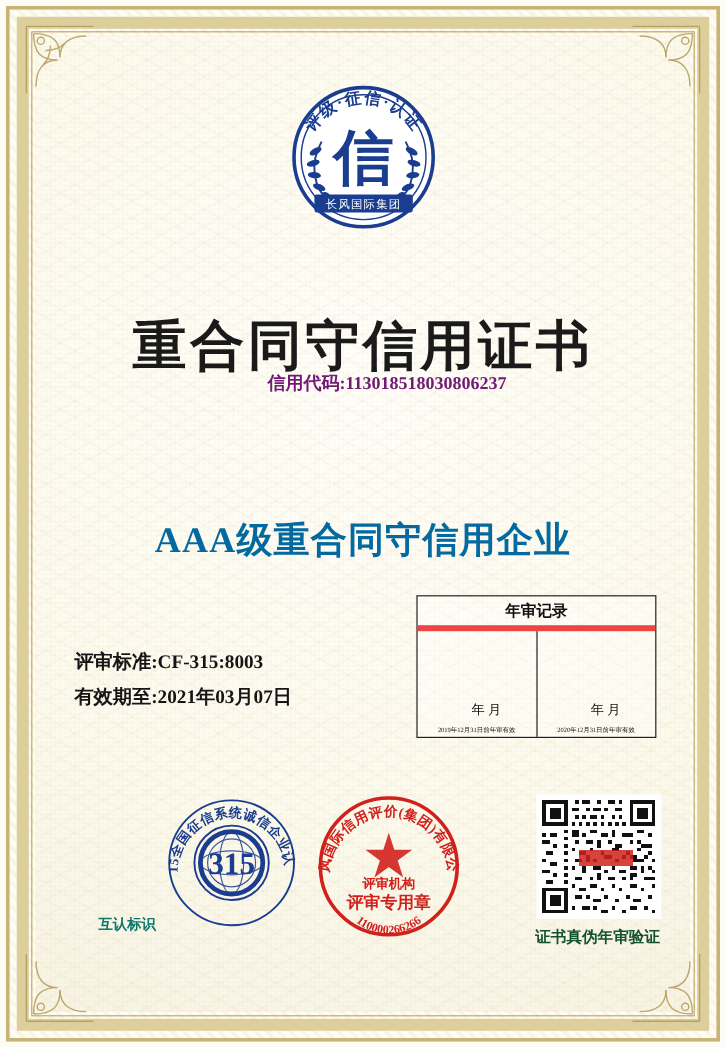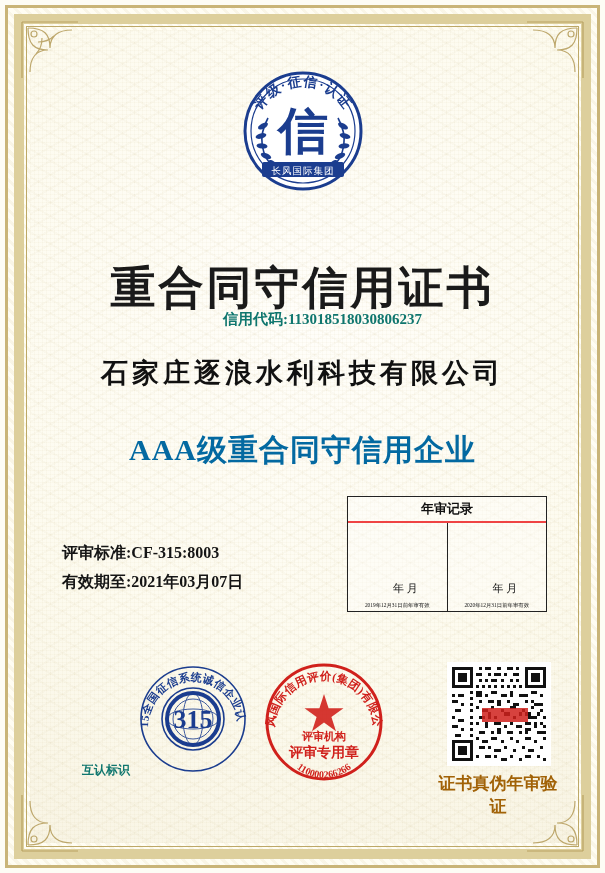--- a/index.html
+++ b/index.html
@@ -105,21 +105,21 @@
     margin-top: 30px;
   }
 
   .credit-code {
     position: absolute;
     top: 280px;
     width: 100%;
     text-align: center;
     font-size: 15px;
     font-weight: bold;
-    color: #0f766e;
+    color: #701a75;
     padding-left: 40px;
     box-sizing: border-box;
   }
 
   .company-name {
     position: absolute;
     top: 325px;
     width: 100%;
     text-align: center;
     font-size: 27px;
@@ -162,21 +162,21 @@
     width: 200px;
     border: 1px solid #222;
     box-sizing: border-box;
     background: rgba(255,255,255,0.35);
   }
   .review-title {
     text-align: center;
     font-size: 13px;
     font-weight: bold;
     padding: 3px 0 3px;
-    border-bottom: 2px solid #ef4444;
+    border-bottom: 5px solid #ef4444;
     color: #111;
   }
   .review-cells {
     display: flex;
     height: 88px;
   }
   .review-cell {
     flex: 1;
     position: relative;
     box-sizing: border-box;
@@ -251,23 +251,23 @@
     padding: 2px;
     box-sizing: border-box;
   }
   .qr svg { width: 100%; height: 100%; display: block; }
   .qr-label {
     position: absolute;
     right: 12px;
     top: 122px;
     width: 130px;
     text-align: center;
-    font-size: 17px;
-    font-weight: bold;
-    color: #a16207;
+    font-size: 13px;
+    font-weight: bold;
+    color: #14532d;
   }
 </style>
 </head>
 <body>
 
 <div id="certificate">
 
   <div class="border-outer"></div>
   <div class="border-mid"></div>
   <div class="border-inner-line"></div>
@@ -346,21 +346,20 @@
         <text x="75" y="117.5" text-anchor="middle" font-family="Liberation Serif, serif" font-size="9.5" fill="#ffffff" letter-spacing="1">长风国际集团</text>
       </svg>
     </div>
 
     <div class="main-title">重合同守信用证书</div>
 
     <div class="credit-code">
       <span>信用代码:</span><span>113018518030806237</span>
     </div>
 
-    <div class="company-name">石家庄逐浪水利科技有限公司</div>
 
     <div class="award-line">AAA级重合同守信用企业</div>
 
     <div class="details">
       <div class="row">
         <span>评审标准:</span><span>CF-315:8003</span>
       </div>
       <div class="row">
         <span>有效期至:</span><span>2021年03月07日</span>
       </div>

